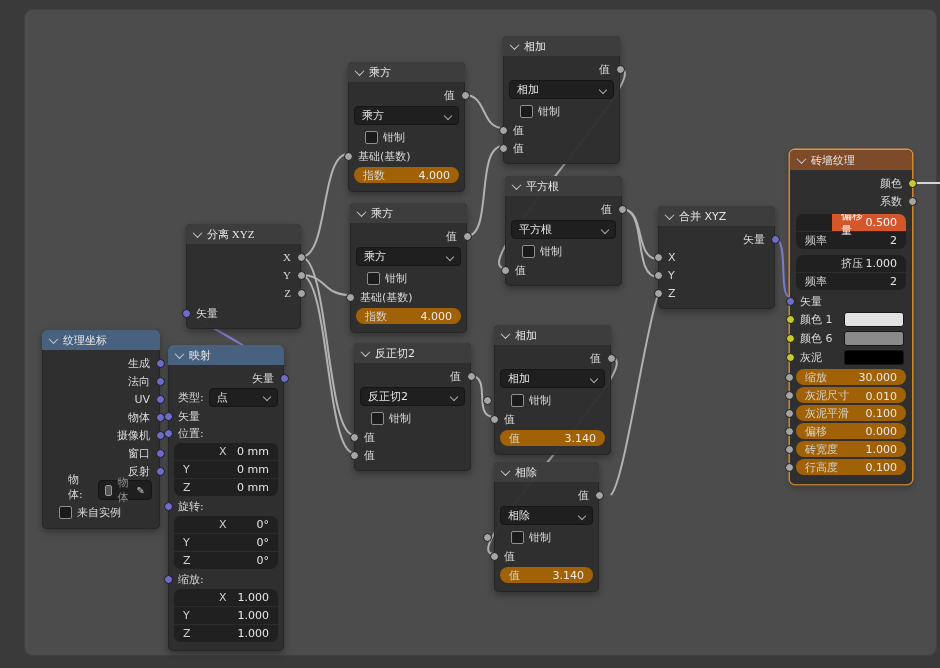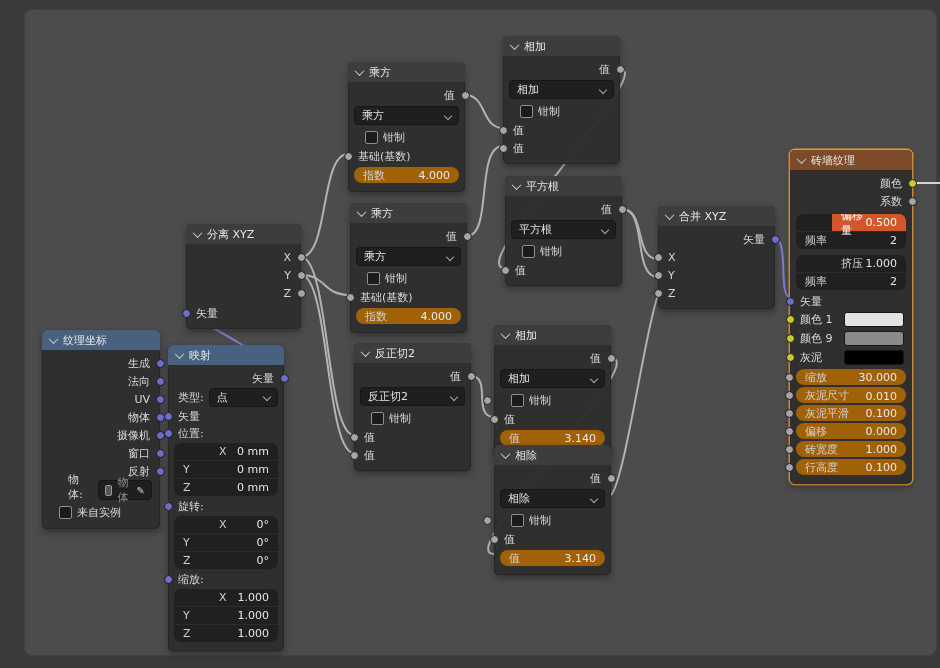--- a/index.html
+++ b/index.html
@@ -198,21 +198,21 @@
             <span>1.000</span>
           </div>
         <div class="gr">
             <span class="gl">Z</span>
             <span>1.000</span>
           </div>
       </div>
     </div>
   </div>
 
-  <div class="node" style="left:186px;top:224px;width:115px;">
+  <div class="node" style="left:186px;top:224px;width:115px;font-family:Liberation Serif, serif;">
     <div class="nhead">
       <span class="chev"></span>
       <span>分离 XYZ</span>
     </div>
     <div class="nbody">
       <div class="r18 out">
           <span>X</span>
           <span class="sock r val"></span>
         </div>
       <div class="r18 out">
@@ -394,21 +394,21 @@
           <span class="sock l val"></span>
         </div>
       <div class="pill">
           <span class="pl">值</span>
           <span>3.140</span>
           <span class="sock l val" style="left:-11px;"></span>
         </div>
     </div>
   </div>
 
-  <div class="node" style="left:494px;top:445px;width:117px;">
+  <div class="node" style="left:494px;top:462px;width:105px;">
     <div class="nhead">
       <span class="chev"></span>
       <span>相除</span>
     </div>
     <div class="nbody">
       <div class="r18 out">
           <span>值</span>
           <span class="sock r val"></span>
         </div>
       <div class="dd">
@@ -493,21 +493,21 @@
       <div class="r18" style="margin-top:2px;">
           <span>矢量</span>
           <span class="sock l vec"></span>
         </div>
       <div class="swrow">
           <span>颜色 1</span>
           <span class="swatch" style="background:#e2e2e2;"></span>
           <span class="sock l col"></span>
         </div>
       <div class="swrow">
-          <span>颜色 9</span>
+          <span>颜色 6</span>
           <span class="swatch" style="background:#8a8a8a;"></span>
           <span class="sock l col"></span>
         </div>
       <div class="swrow">
           <span>灰泥</span>
           <span class="swatch" style="background:#000;"></span>
           <span class="sock l col"></span>
         </div>
       <div class="pill" style="position:relative;">
           <span class="pl">缩放</span>

